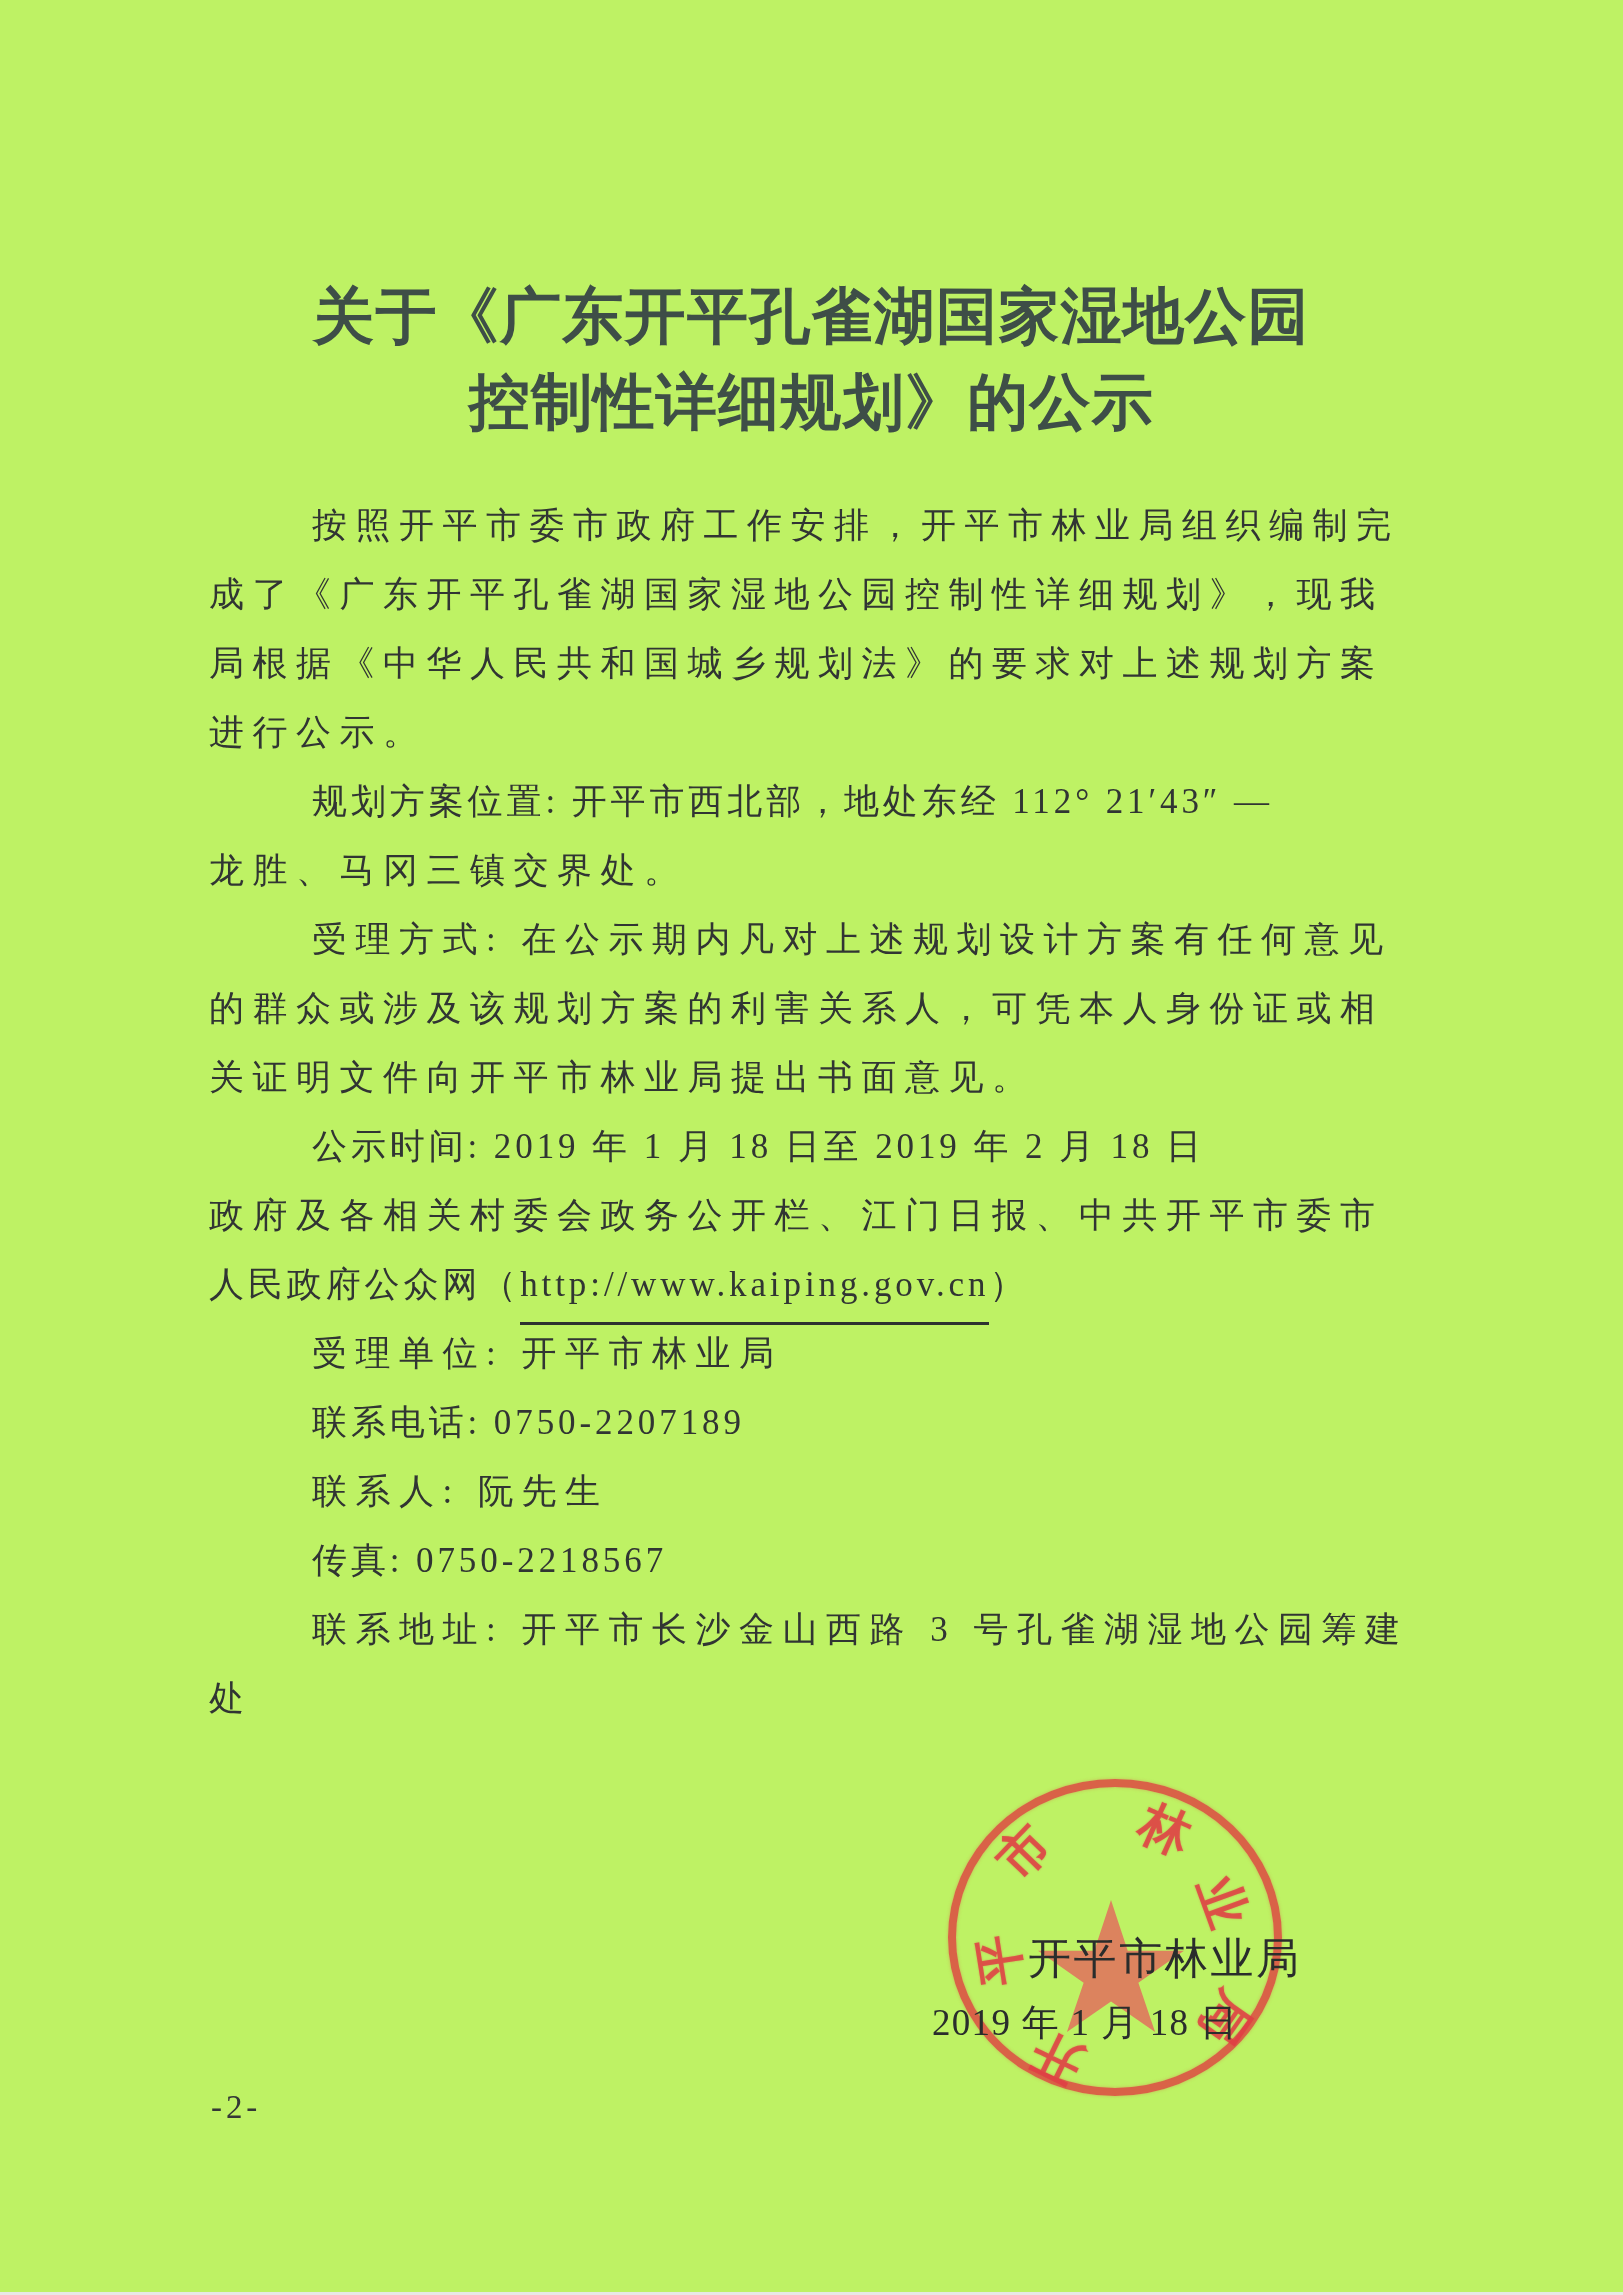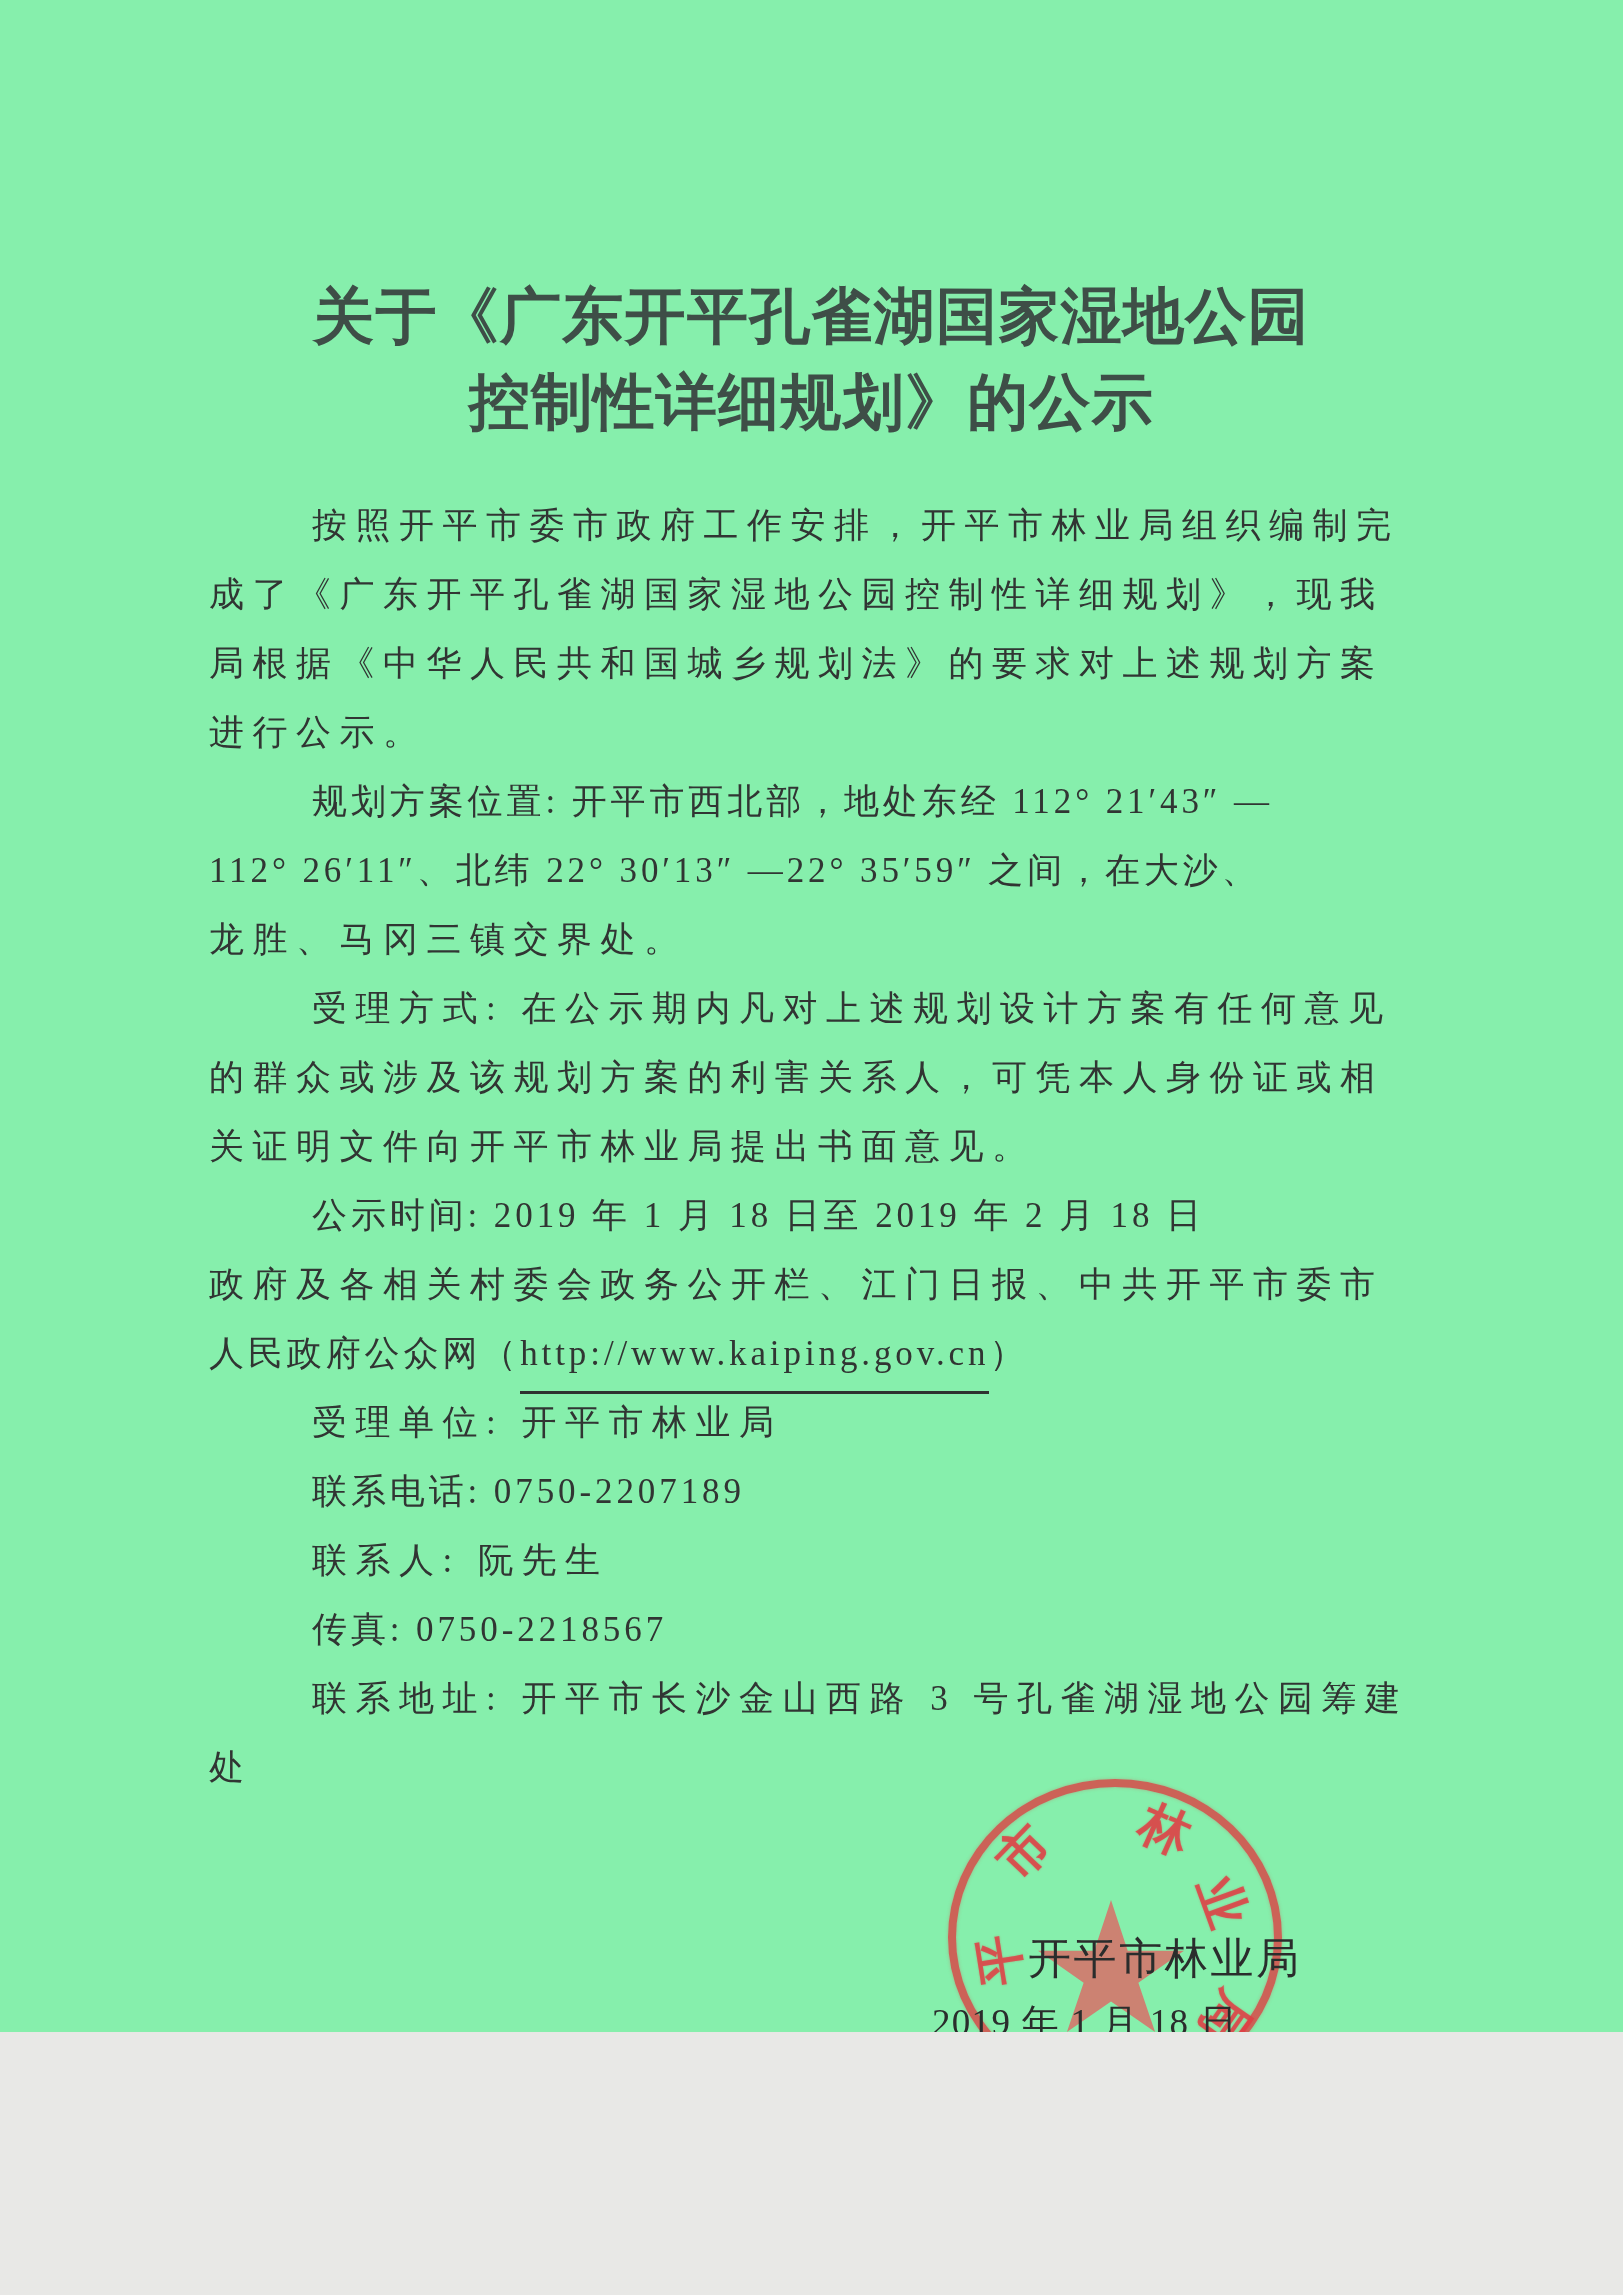--- a/index.html
+++ b/index.html
@@ -1,20 +1,20 @@
 <!DOCTYPE html>
 <html style="font-size:10.5px"><head>
 <meta charset="utf-8">
 <style>
   html,body{margin:0;padding:0;}
   body{background:#e8e8e6;}
   .page{
     position:relative;
-    width:1623px;height:2032px;
-    background:#86efac;
+    width:1623px;height:2292px;
+    background:#bef264;
     overflow:hidden;
     font-family:"Liberation Serif","DejaVu Serif",serif;
     color:#313533;
   }
   .doc-title{
     position:absolute;
     left:0;top:274px;width:1623px;
     text-align:center;
     font-size:61px;line-height:86px;
     font-weight:700;
@@ -94,21 +94,20 @@
     <div>关于《广东开平孔雀湖国家湿地公园</div>
     <div>控制性详细规划》的公示</div>
   </div>
 
   <div class="body-lines">
       <div class="line indent">按照开平市委市政府工作安排，开平市林业局组织编制完</div>
       <div class="line">成了《广东开平孔雀湖国家湿地公园控制性详细规划》，现我</div>
       <div class="line">局根据《中华人民共和国城乡规划法》的要求对上述规划方案</div>
       <div class="line">进行公示。</div>
       <div class="line indent latin">规划方案位置: 开平市西北部，地处东经 112° 21′43″ —</div>
-      <div class="line latin">112° 26′11″、北纬 22° 30′13″ —22° 35′59″ 之间，在大沙、</div>
       <div class="line">龙胜、马冈三镇交界处。</div>
       <div class="line indent">受理方式: 在公示期内凡对上述规划设计方案有任何意见</div>
       <div class="line">的群众或涉及该规划方案的利害关系人，可凭本人身份证或相</div>
       <div class="line">关证明文件向开平市林业局提出书面意见。</div>
       <div class="line indent latin">公示时间: 2019 年 1 月 18 日至 2019 年 2 月 18 日</div>
       <div class="line">政府及各相关村委会政务公开栏、江门日报、中共开平市委市</div>
       <div class="line latin"><span>人民政府公众网（</span><span class="url">http://www.kaiping.gov.cn</span><span>）</span></div>
       <div class="line indent">受理单位: 开平市林业局</div>
       <div class="line indent latin">联系电话: 0750-2207189</div>
       <div class="line indent">联系人: 阮先生</div>

